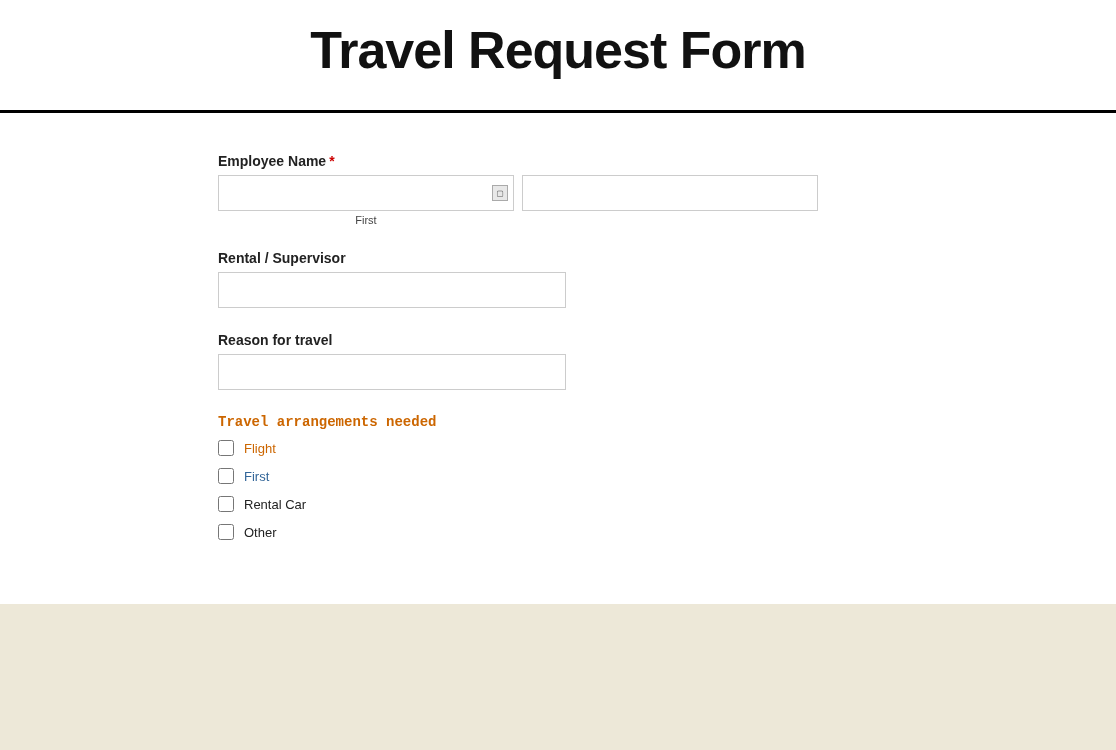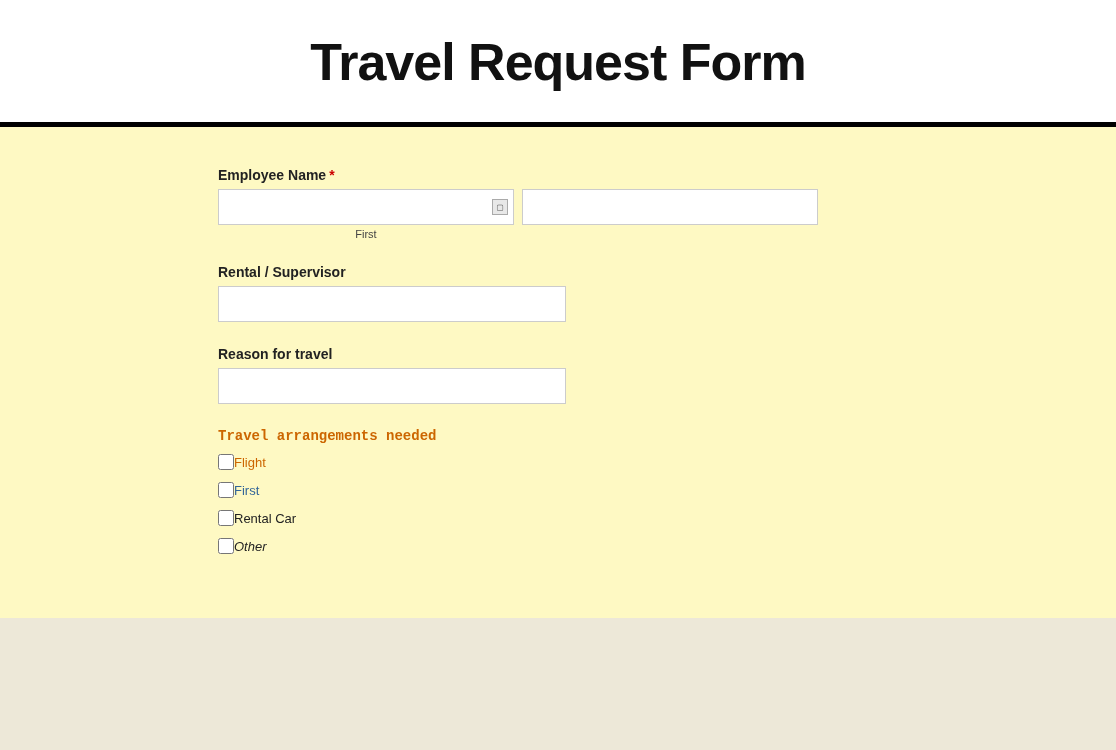--- a/index.html
+++ b/index.html
@@ -11,35 +11,35 @@
     body {
       font-family: Georgia, 'Times New Roman', serif;
       background-color: #ede8d8;
       width: 1116px;
       min-height: 750px;
     }
 
     .header {
       background-color: #ffffff;
       width: 100%;
-      padding: 32px 0 30px 0;
+      padding: 20px 0 30px 0;
       text-align: center;
-      border-bottom: 5px solid #000000;
+      border-bottom: 3px solid #000000;
     }
 
     .header h1 {
       font-family: Arial, Helvetica, sans-serif;
       font-size: 52px;
       font-weight: 900;
       color: #111111;
       letter-spacing: -1px;
     }
 
     .form-area {
-      background-color: #fef9c3;
+      background-color: #ffffff;
       padding: 40px 0 40px 0;
       display: flex;
       justify-content: center;
     }
 
     .form-container {
       width: 600px;
       margin-left: -80px;
     }
 
@@ -135,20 +135,21 @@
     }
 
     .checkbox-group {
       margin-top: 4px;
     }
 
     .checkbox-item {
       display: flex;
       align-items: center;
       margin-bottom: 12px;
+      gap: 10px;
     }
 
     .checkbox-item input[type="checkbox"] {
       width: 16px;
       height: 16px;
       accent-color: #555;
       cursor: pointer;
       flex-shrink: 0;
     }
 
@@ -165,21 +166,20 @@
     .checkbox-label.hotel {
       color: #336699;
     }
 
     .checkbox-label.rental-car {
       color: #222;
     }
 
     .checkbox-label.other {
       color: #222;
-      font-style: italic;
     }
 
     .arrangements-label {
       font-family: Liberation Mono, monospace;
       font-size: 14px;
       font-weight: 700;
       color: #cc6600;
       margin-bottom: 10px;
       display: block;
     }

